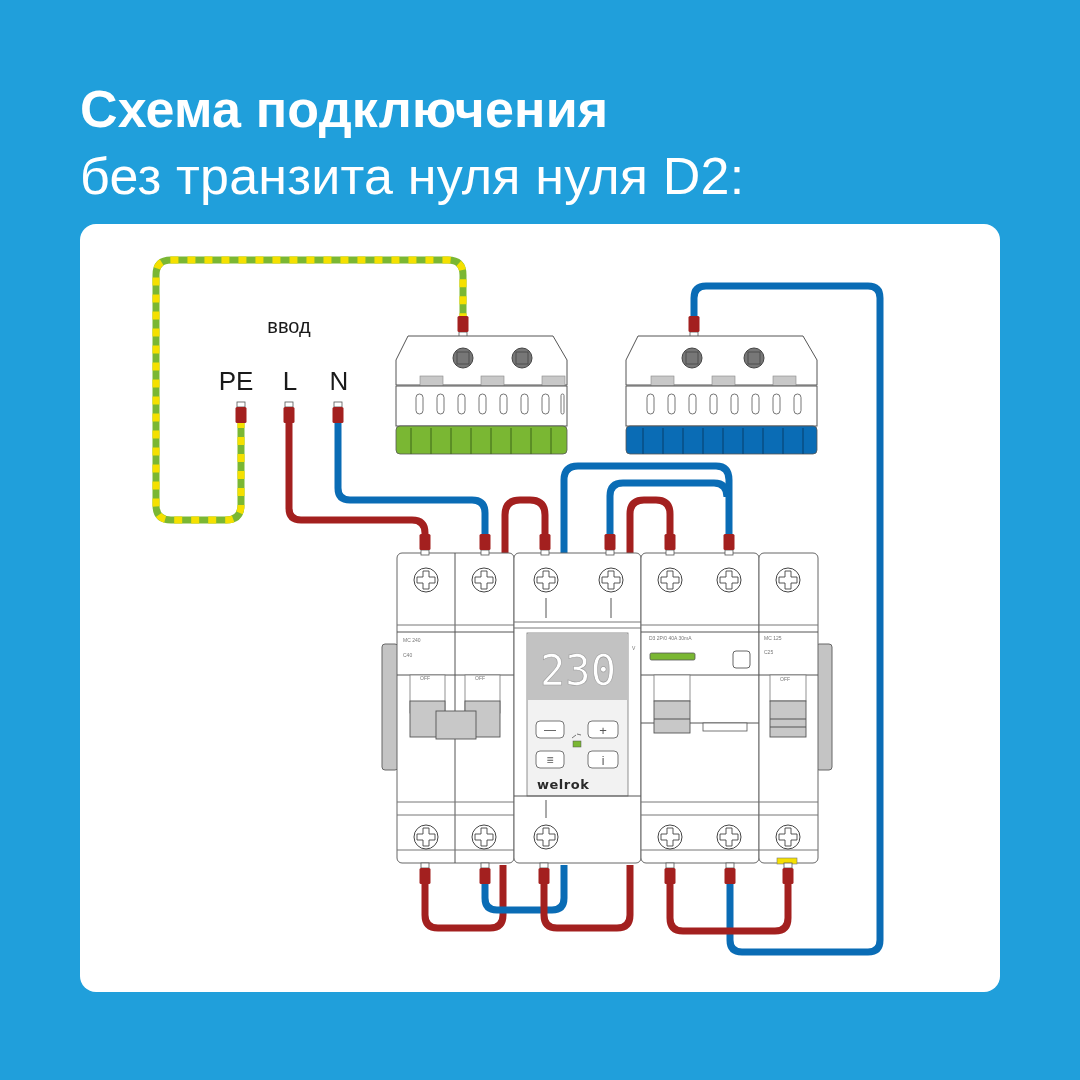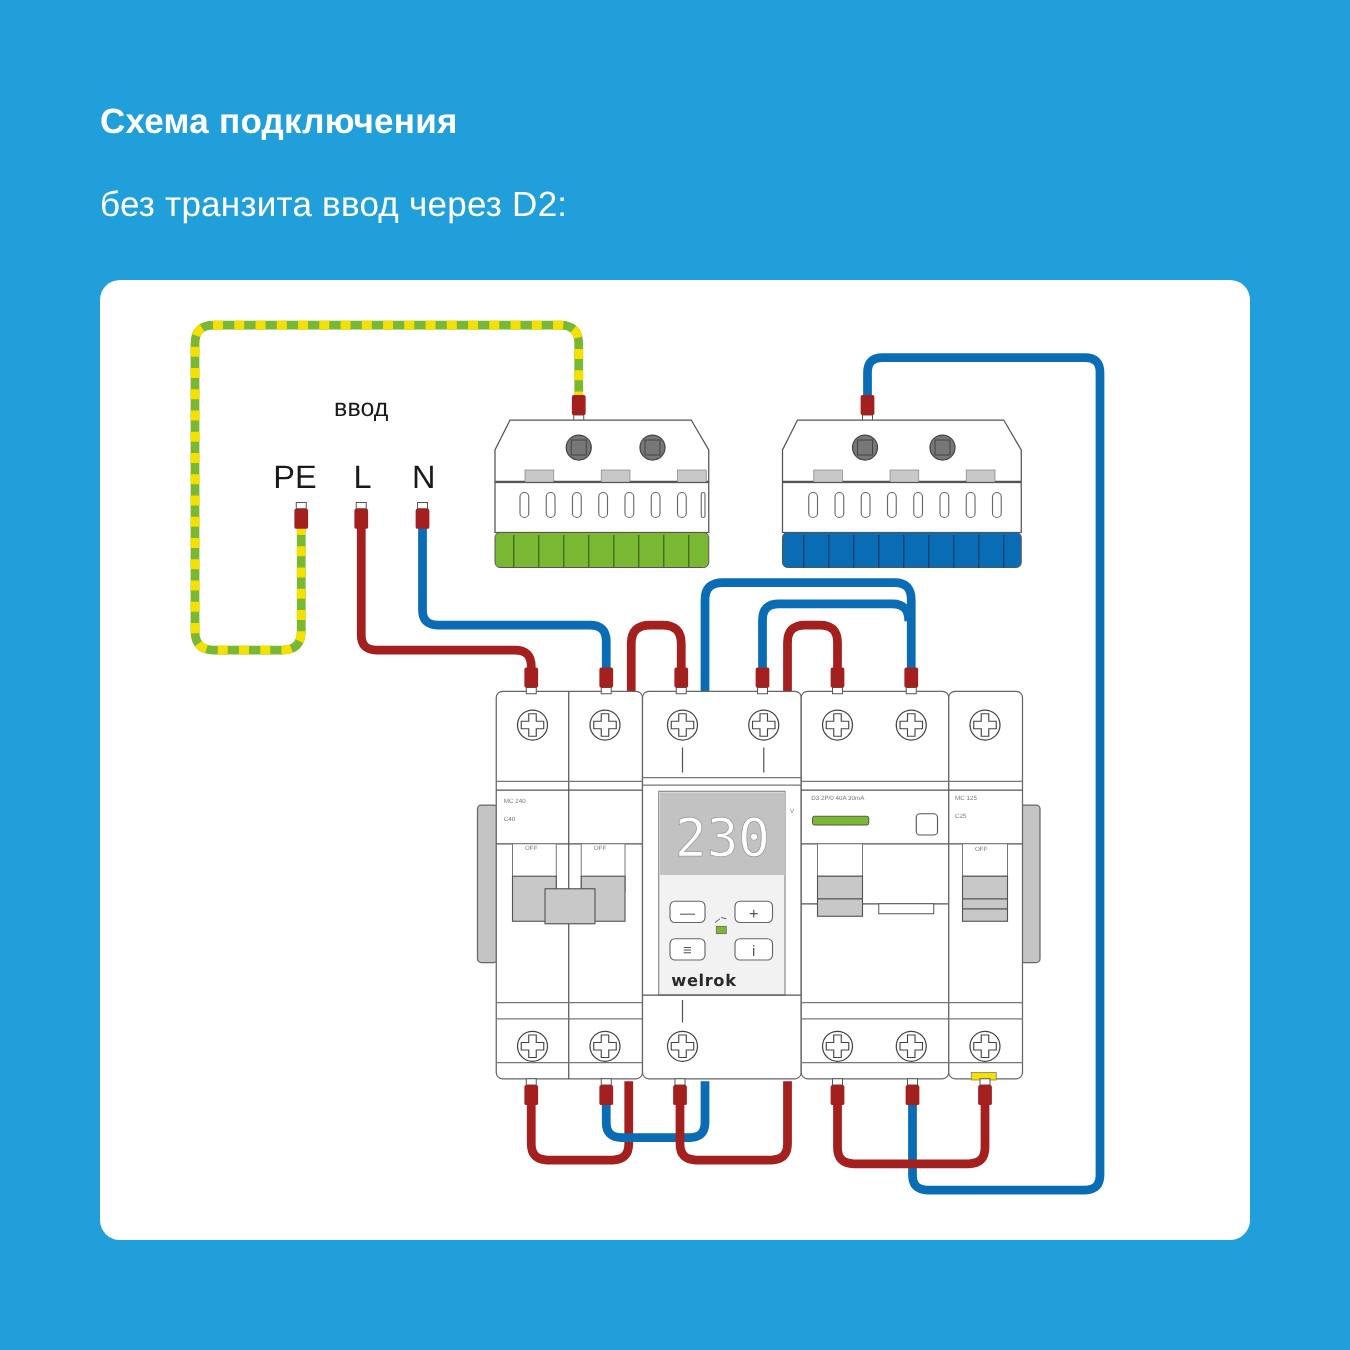--- a/index.html
+++ b/index.html
@@ -1,30 +1,30 @@
 <!DOCTYPE html>
 <html><head>
 <meta charset="utf-8">
 <style>
   html, body { margin: 0; padding: 0; }
   body { width: 1080px; height: 1080px; background: #209fdb; position: relative; overflow: hidden; font-family: "Liberation Sans", "DejaVu Sans", sans-serif; }
-  .title { position: absolute; left: 80px; color: #ffffff; font-weight: bold; font-size: 28px; letter-spacing: 0.2px; margin: 0; line-height: 1; }
+  .title { position: absolute; left: 80px; color: #ffffff; font-weight: bold; font-size: 52px; letter-spacing: 0.2px; margin: 0; line-height: 1; }
   .title.l1 { top: 83px; }
   .title.l2 { top: 150px; font-weight: normal; }
   .card { position: absolute; left: 80px; top: 224px; width: 920px; height: 768px; background: #ffffff; border-radius: 16px; }
   svg.diagram { position: absolute; left: 0; top: 0; }
   .lbl { font-family: "Liberation Sans", "DejaVu Sans", sans-serif; fill: #1a1a1a; }
   .tiny { font-family: "Liberation Sans", "DejaVu Sans", sans-serif; fill: #777; font-size: 5px; }
   .brand { font-family: "DejaVu Sans", sans-serif; font-weight: bold; fill: #2a2a2a; font-size: 13px; letter-spacing: 0.5px; }
 </style>
 </head>
 <body>
 
 <h1 class="title l1">Схема подключения</h1>
-<h2 class="title l2">без транзита ввод через D2:</h2>
+<h2 class="title l2">без транзита нуля нуля D2:</h2>
 
 <div class="card"></div>
 
 <svg class="diagram" width="1080" height="1080" viewBox="0 0 1080 1080">
   <defs>
     <g id="screw">
       <circle r="12" fill="#fff" stroke="#444" stroke-width="1"></circle>
       <path d="M-3,-9 h6 v6 h6 v6 h-6 v6 h-6 v-6 h-6 v-6 h6 z" fill="#fff" stroke="#444" stroke-width="0.9"></path>
     </g>
     <g id="ferruleV">

